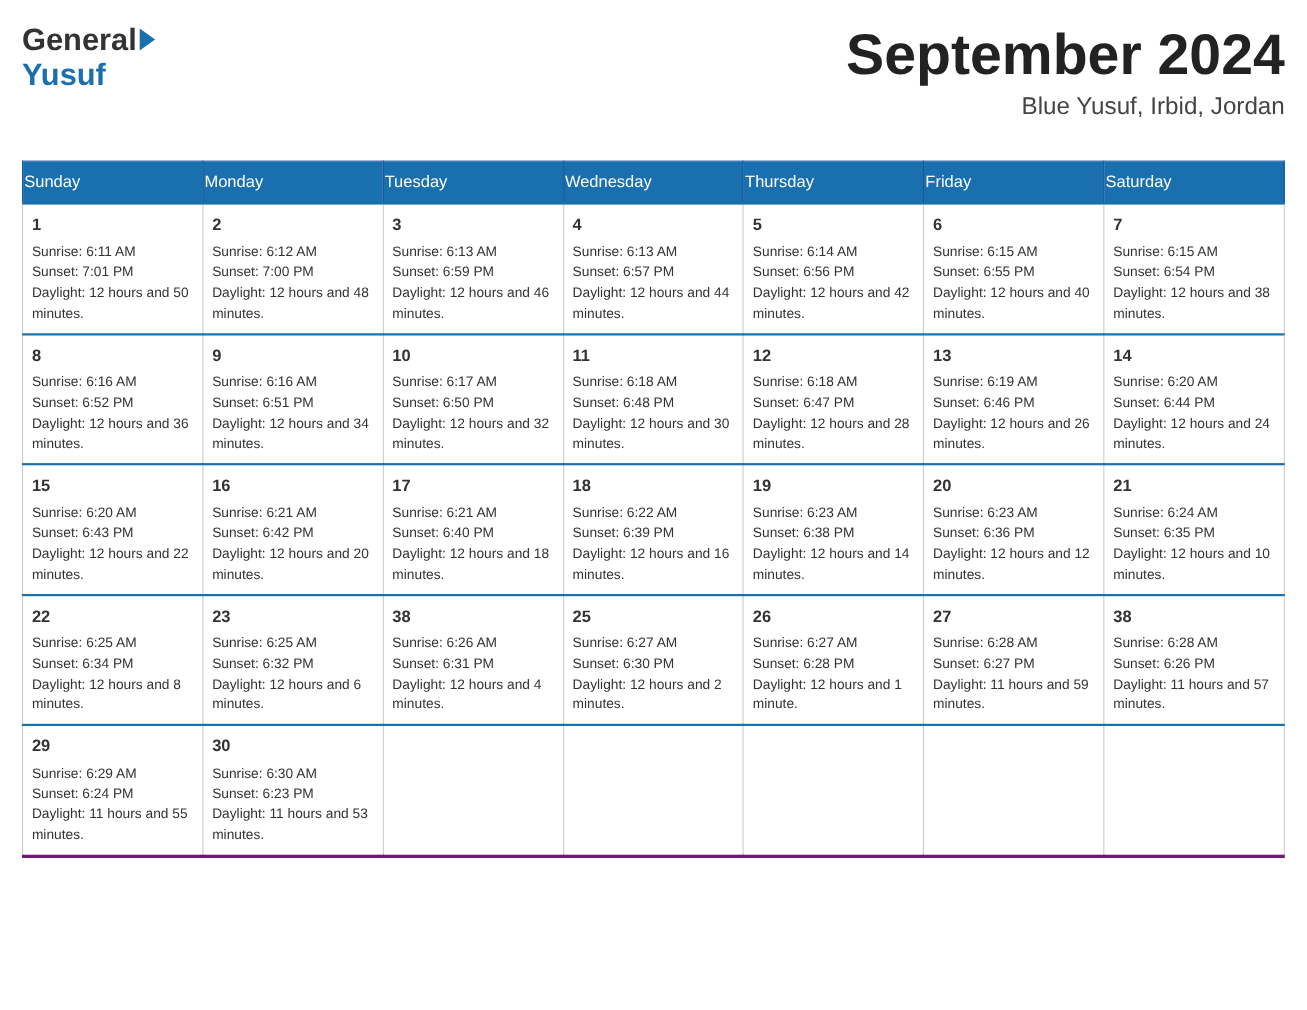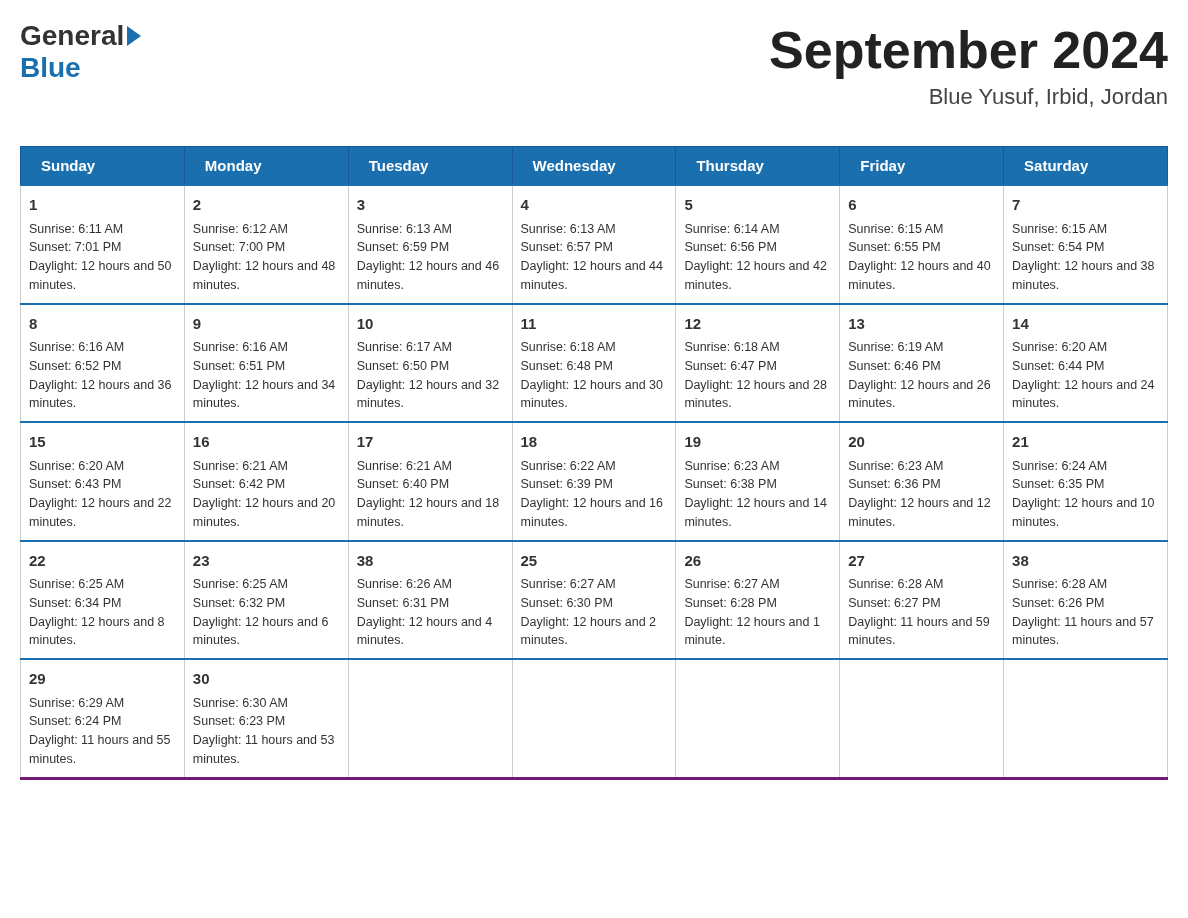--- a/index.html
+++ b/index.html
@@ -41,22 +41,22 @@
     }
     .calendar {
       width: 100%;
       border-collapse: collapse;
       border: 1px solid #ccc;
     }
     .calendar th {
       background-color: #1a6faf;
       color: #fff;
       font-size: 15px;
-      font-weight: bold;
-      padding: 10px 20px;
+      font-weight: normal;
+      padding: 10px 1px;
       text-align: left;
       border: 1px solid #1558a0;
     }
     .calendar td {
       vertical-align: top;
       padding: 8px;
       border: 1px solid #ccc;
       width: 14.28%;
       min-height: 110px;
       font-size: 12.5px;
@@ -97,21 +97,21 @@
   </style>
 </head>
 <body>
 
 <div class="header">
   <div class="logo-wrapper">
     <div class="logo-line1">
       <span class="logo-text-general">General</span>
       <span class="logo-triangle"></span>
     </div>
-    <span class="logo-text-blue">Blue</span>
+    <span class="logo-text-blue">Yusuf</span>
   </div>
   <div class="title-section">
     <div class="month-title">September 2024</div>
     <div class="location-title">Blue Yusuf, Irbid, Jordan</div>
   </div>
 </div>
 
 <table class="calendar">
   <thead>
     <tr>

